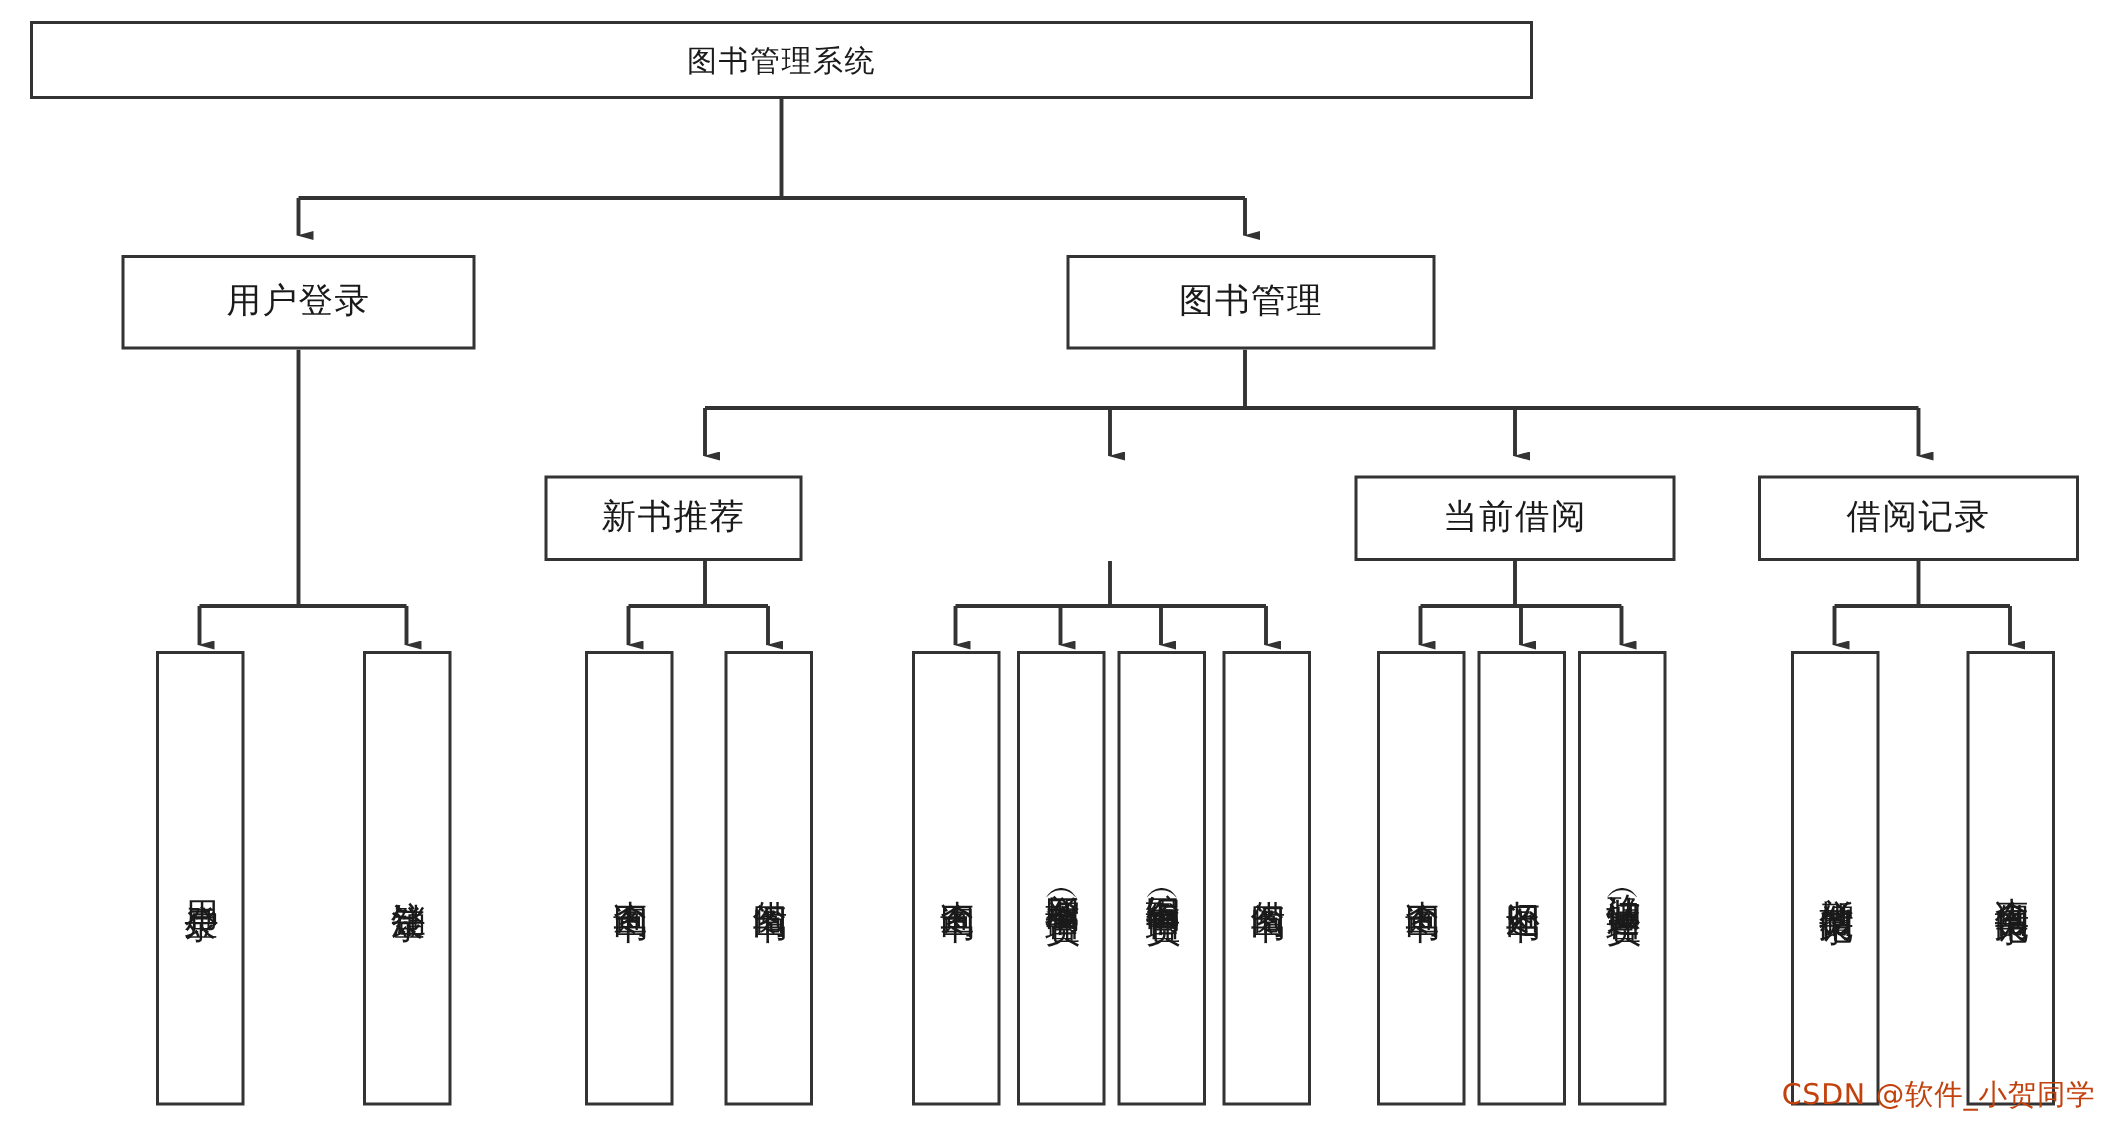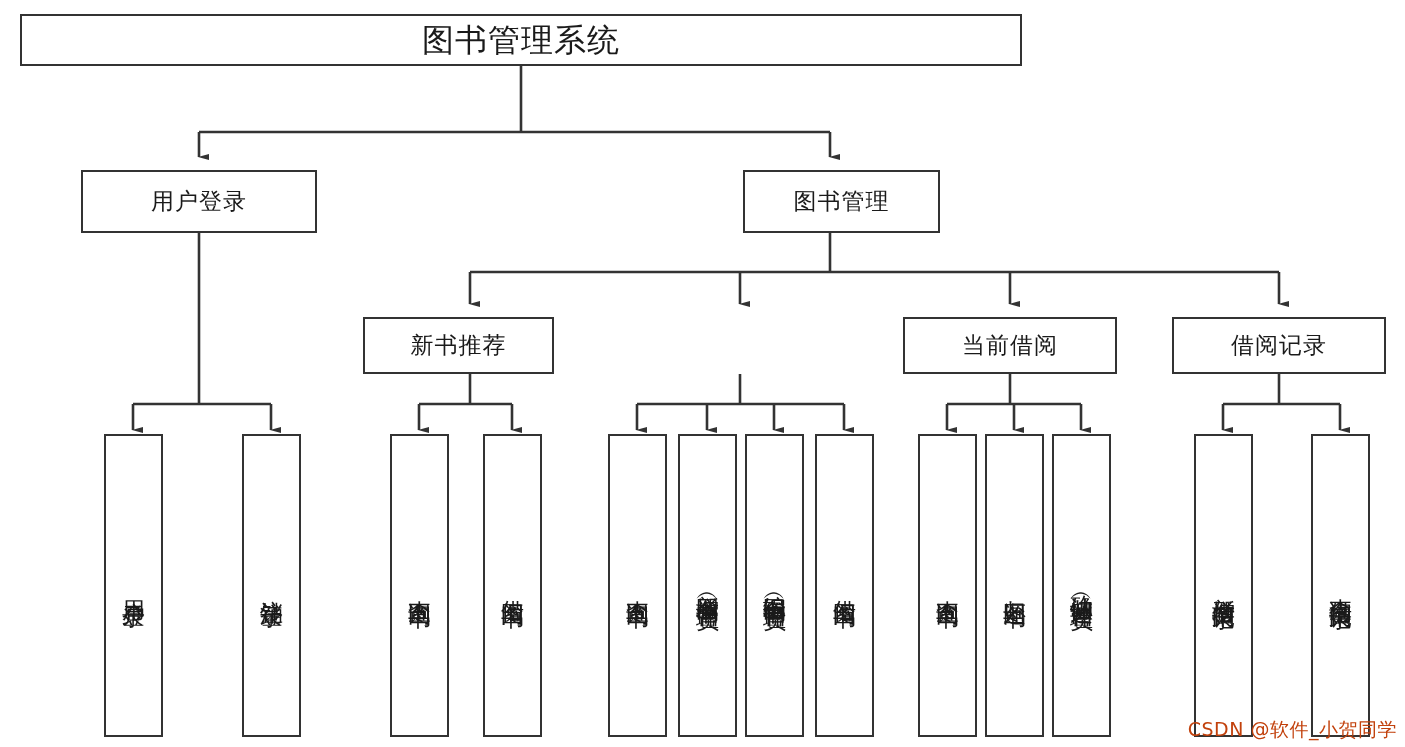--- a/index.html
+++ b/index.html
@@ -35,21 +35,21 @@
     align-items: center;
     justify-content: center;
     color: #1a1a1a;
   }
   .node.horiz {
     font-size: 23px;
     letter-spacing: 1px;
     line-height: 1.2;
   }
   .node.root {
-    font-size: 32px;
+    font-size: 20px;
     align-items: center;
   }
   
   .node.vert {
     writing-mode: vertical-rl;
     text-orientation: upright;
     font-size: 23px;
     line-height: 1.25;
     letter-spacing: 2px;
     padding-top: 6px;
@@ -131,25 +131,25 @@
   </svg>
 
   <div class="node horiz root" style="left:20px; top:14px; width:1002px; height:52px;">
     <span>图书管理系统</span>
   </div>
 
   <div class="node horiz" style="left:81px; top:170px; width:236px; height:63px;">
     <span>用户登录</span>
   </div>
 
-  <div class="node horiz" style="left:743px; top:170px; width:197px; height:63px;justify-content:center;">
+  <div class="node horiz" style="left:711px; top:170px; width:246px; height:63px;justify-content:center;">
     <span>图书管理</span>
   </div>
 
-  <div class="node horiz" style="left:363px; top:317px; width:191px; height:57px;">
+  <div class="node horiz" style="left:363px; top:317px; width:172px; height:57px;">
     <span>新书推荐</span>
   </div>
 
 
   <div class="node horiz" style="left:903px; top:317px; width:214px; height:57px;">
     <span>当前借阅</span>
   </div>
 
   <div class="node horiz" style="left:1172px; top:317px; width:214px; height:57px;">
     <span>借阅记录</span>

